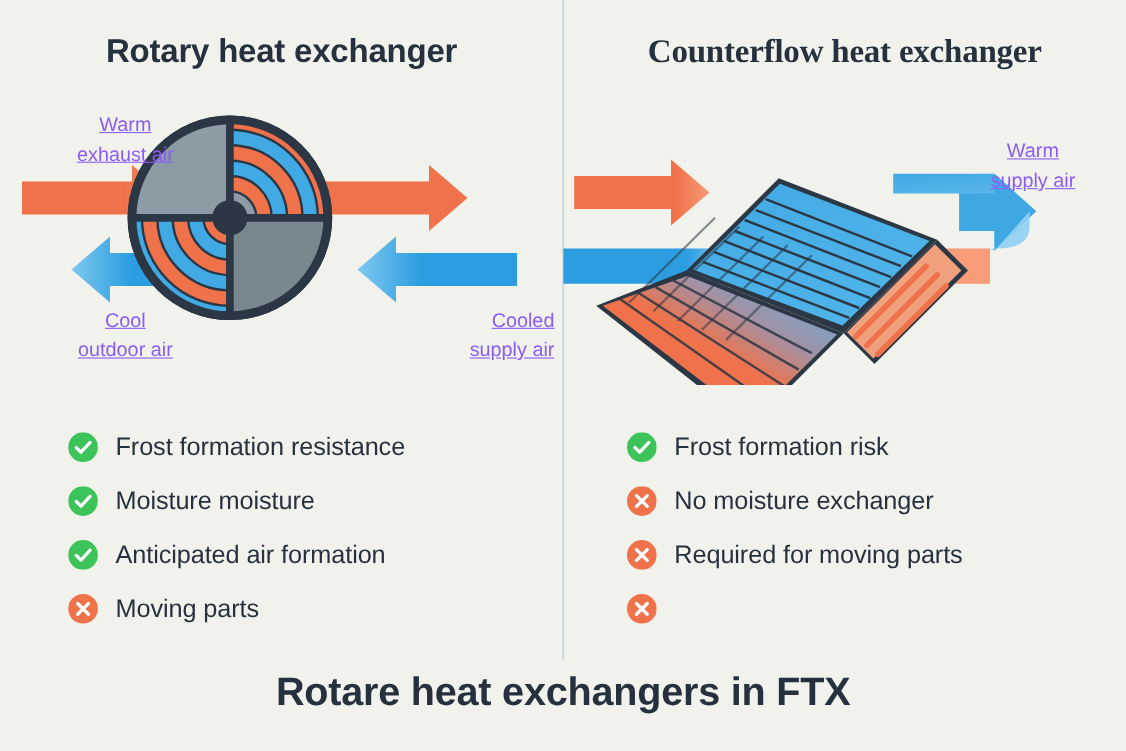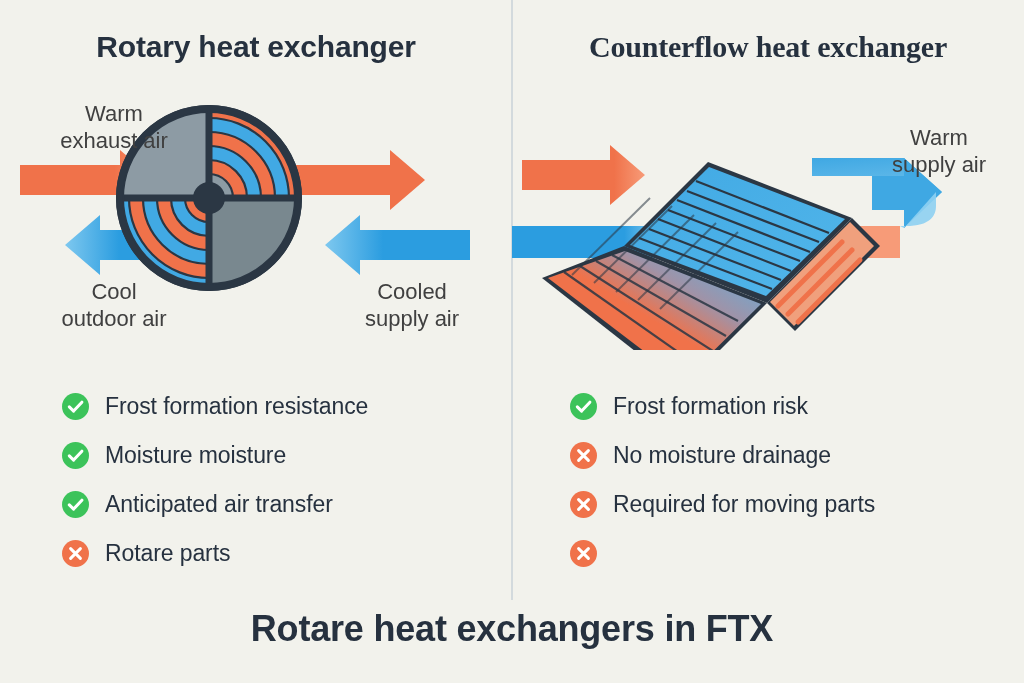--- a/index.html
+++ b/index.html
@@ -63,31 +63,32 @@
     top: 88px;
     left: 0;
     width: 512px;
     height: 262px;
   }
   .diagram svg { display: block; }
 
   
   .flow-label {
     position: absolute;
-    font-size: 22px;
+    font-size: 18px;
     line-height: 27px;
-    color: #404040;
+    color: #8b5cf6;
     text-align: center;
     white-space: pre-line;
+    text-decoration: underline;
   }
 
   
   .lbl-l-warm   { left: 10px;  top: 100px; width: 208px; }
   .lbl-l-cool   { left: 8px;   top: 278px; width: 212px; }
-  .lbl-l-cooled { left: 320px; top: 278px; width: 184px; }
+  .lbl-l-cooled { left: 320px; top: 278px; width: 184px; text-align: right; }
   .lbl-r-supply { left: 856px; top: 124px; width: 166px; }
 
   
   .features {
     position: absolute;
     top: 382px;
     width: 460px;
   }
   .features.left  { left: 62px; }
   .features.right { left: 570px; }
@@ -371,31 +372,31 @@
       <span class="feature-text">Moisture moisture</span>
     </div>
 
     <div class="feature-row">
       <span class="feature-icon">
         <svg width="27" height="27" viewBox="0 0 27 27">
           <circle cx="13.5" cy="13.5" r="13.5" fill="#3cc35a"></circle>
           <path d="M7.3,13.9 L11.6,18.1 L19.9,9.2" fill="none" stroke="#ffffff" stroke-width="3" stroke-linecap="round" stroke-linejoin="round"></path>
         </svg>
       </span>
-      <span class="feature-text">Anticipated air transfer</span>
+      <span class="feature-text">Anticipated air formation</span>
     </div>
 
     <div class="feature-row">
       <span class="feature-icon">
         <svg width="27" height="27" viewBox="0 0 27 27">
           <circle cx="13.5" cy="13.5" r="13.5" fill="#f0724a"></circle>
           <path d="M8.6,8.6 L18.4,18.4 M18.4,8.6 L8.6,18.4" fill="none" stroke="#ffffff" stroke-width="3" stroke-linecap="round"></path>
         </svg>
       </span>
-      <span class="feature-text">Rotare parts</span>
+      <span class="feature-text">Moving parts</span>
     </div>
   </div>
 
   <div class="features right">
 
     <div class="feature-row">
       <span class="feature-icon">
         <svg width="27" height="27" viewBox="0 0 27 27">
           <circle cx="13.5" cy="13.5" r="13.5" fill="#3cc35a"></circle>
           <path d="M7.3,13.9 L11.6,18.1 L19.9,9.2" fill="none" stroke="#ffffff" stroke-width="3" stroke-linecap="round" stroke-linejoin="round"></path>
@@ -404,21 +405,21 @@
       <span class="feature-text">Frost formation risk</span>
     </div>
 
     <div class="feature-row">
       <span class="feature-icon">
         <svg width="27" height="27" viewBox="0 0 27 27">
           <circle cx="13.5" cy="13.5" r="13.5" fill="#f0724a"></circle>
           <path d="M8.6,8.6 L18.4,18.4 M18.4,8.6 L8.6,18.4" fill="none" stroke="#ffffff" stroke-width="3" stroke-linecap="round"></path>
         </svg>
       </span>
-      <span class="feature-text">No moisture drainage</span>
+      <span class="feature-text">No moisture exchanger</span>
     </div>
 
     <div class="feature-row">
       <span class="feature-icon">
         <svg width="27" height="27" viewBox="0 0 27 27">
           <circle cx="13.5" cy="13.5" r="13.5" fill="#f0724a"></circle>
           <path d="M8.6,8.6 L18.4,18.4 M18.4,8.6 L8.6,18.4" fill="none" stroke="#ffffff" stroke-width="3" stroke-linecap="round"></path>
         </svg>
       </span>
       <span class="feature-text">Required for moving parts</span>

